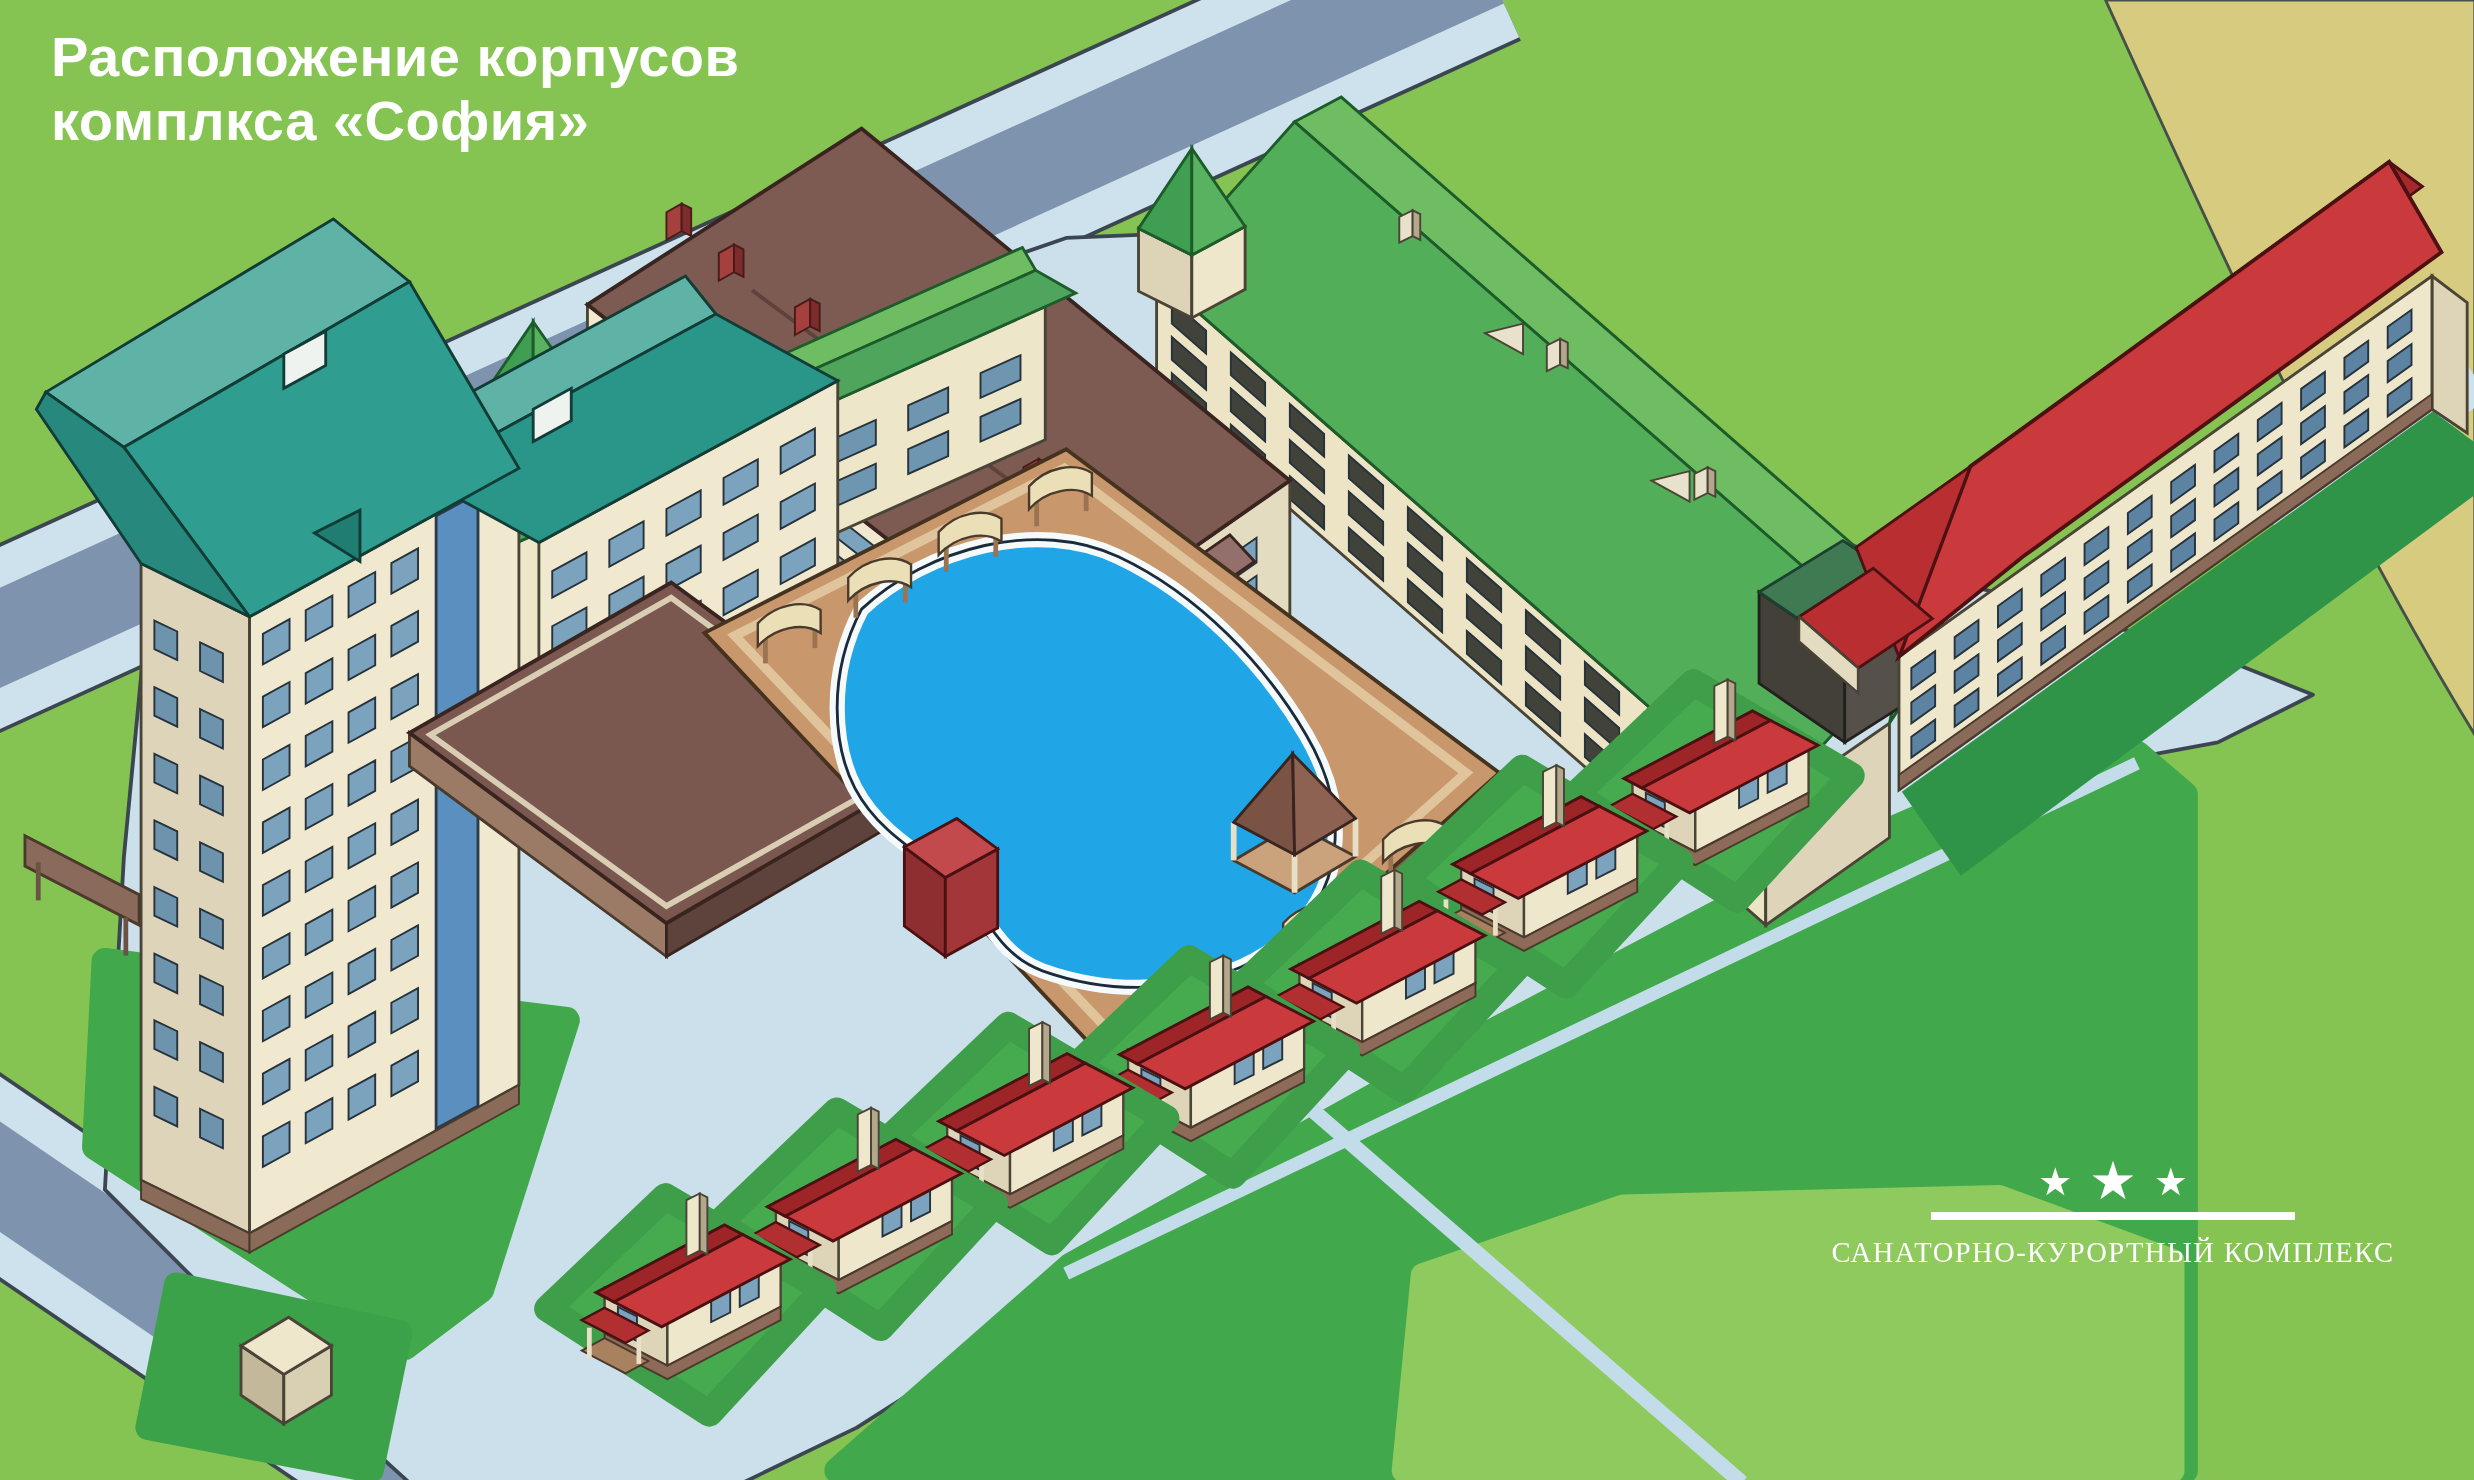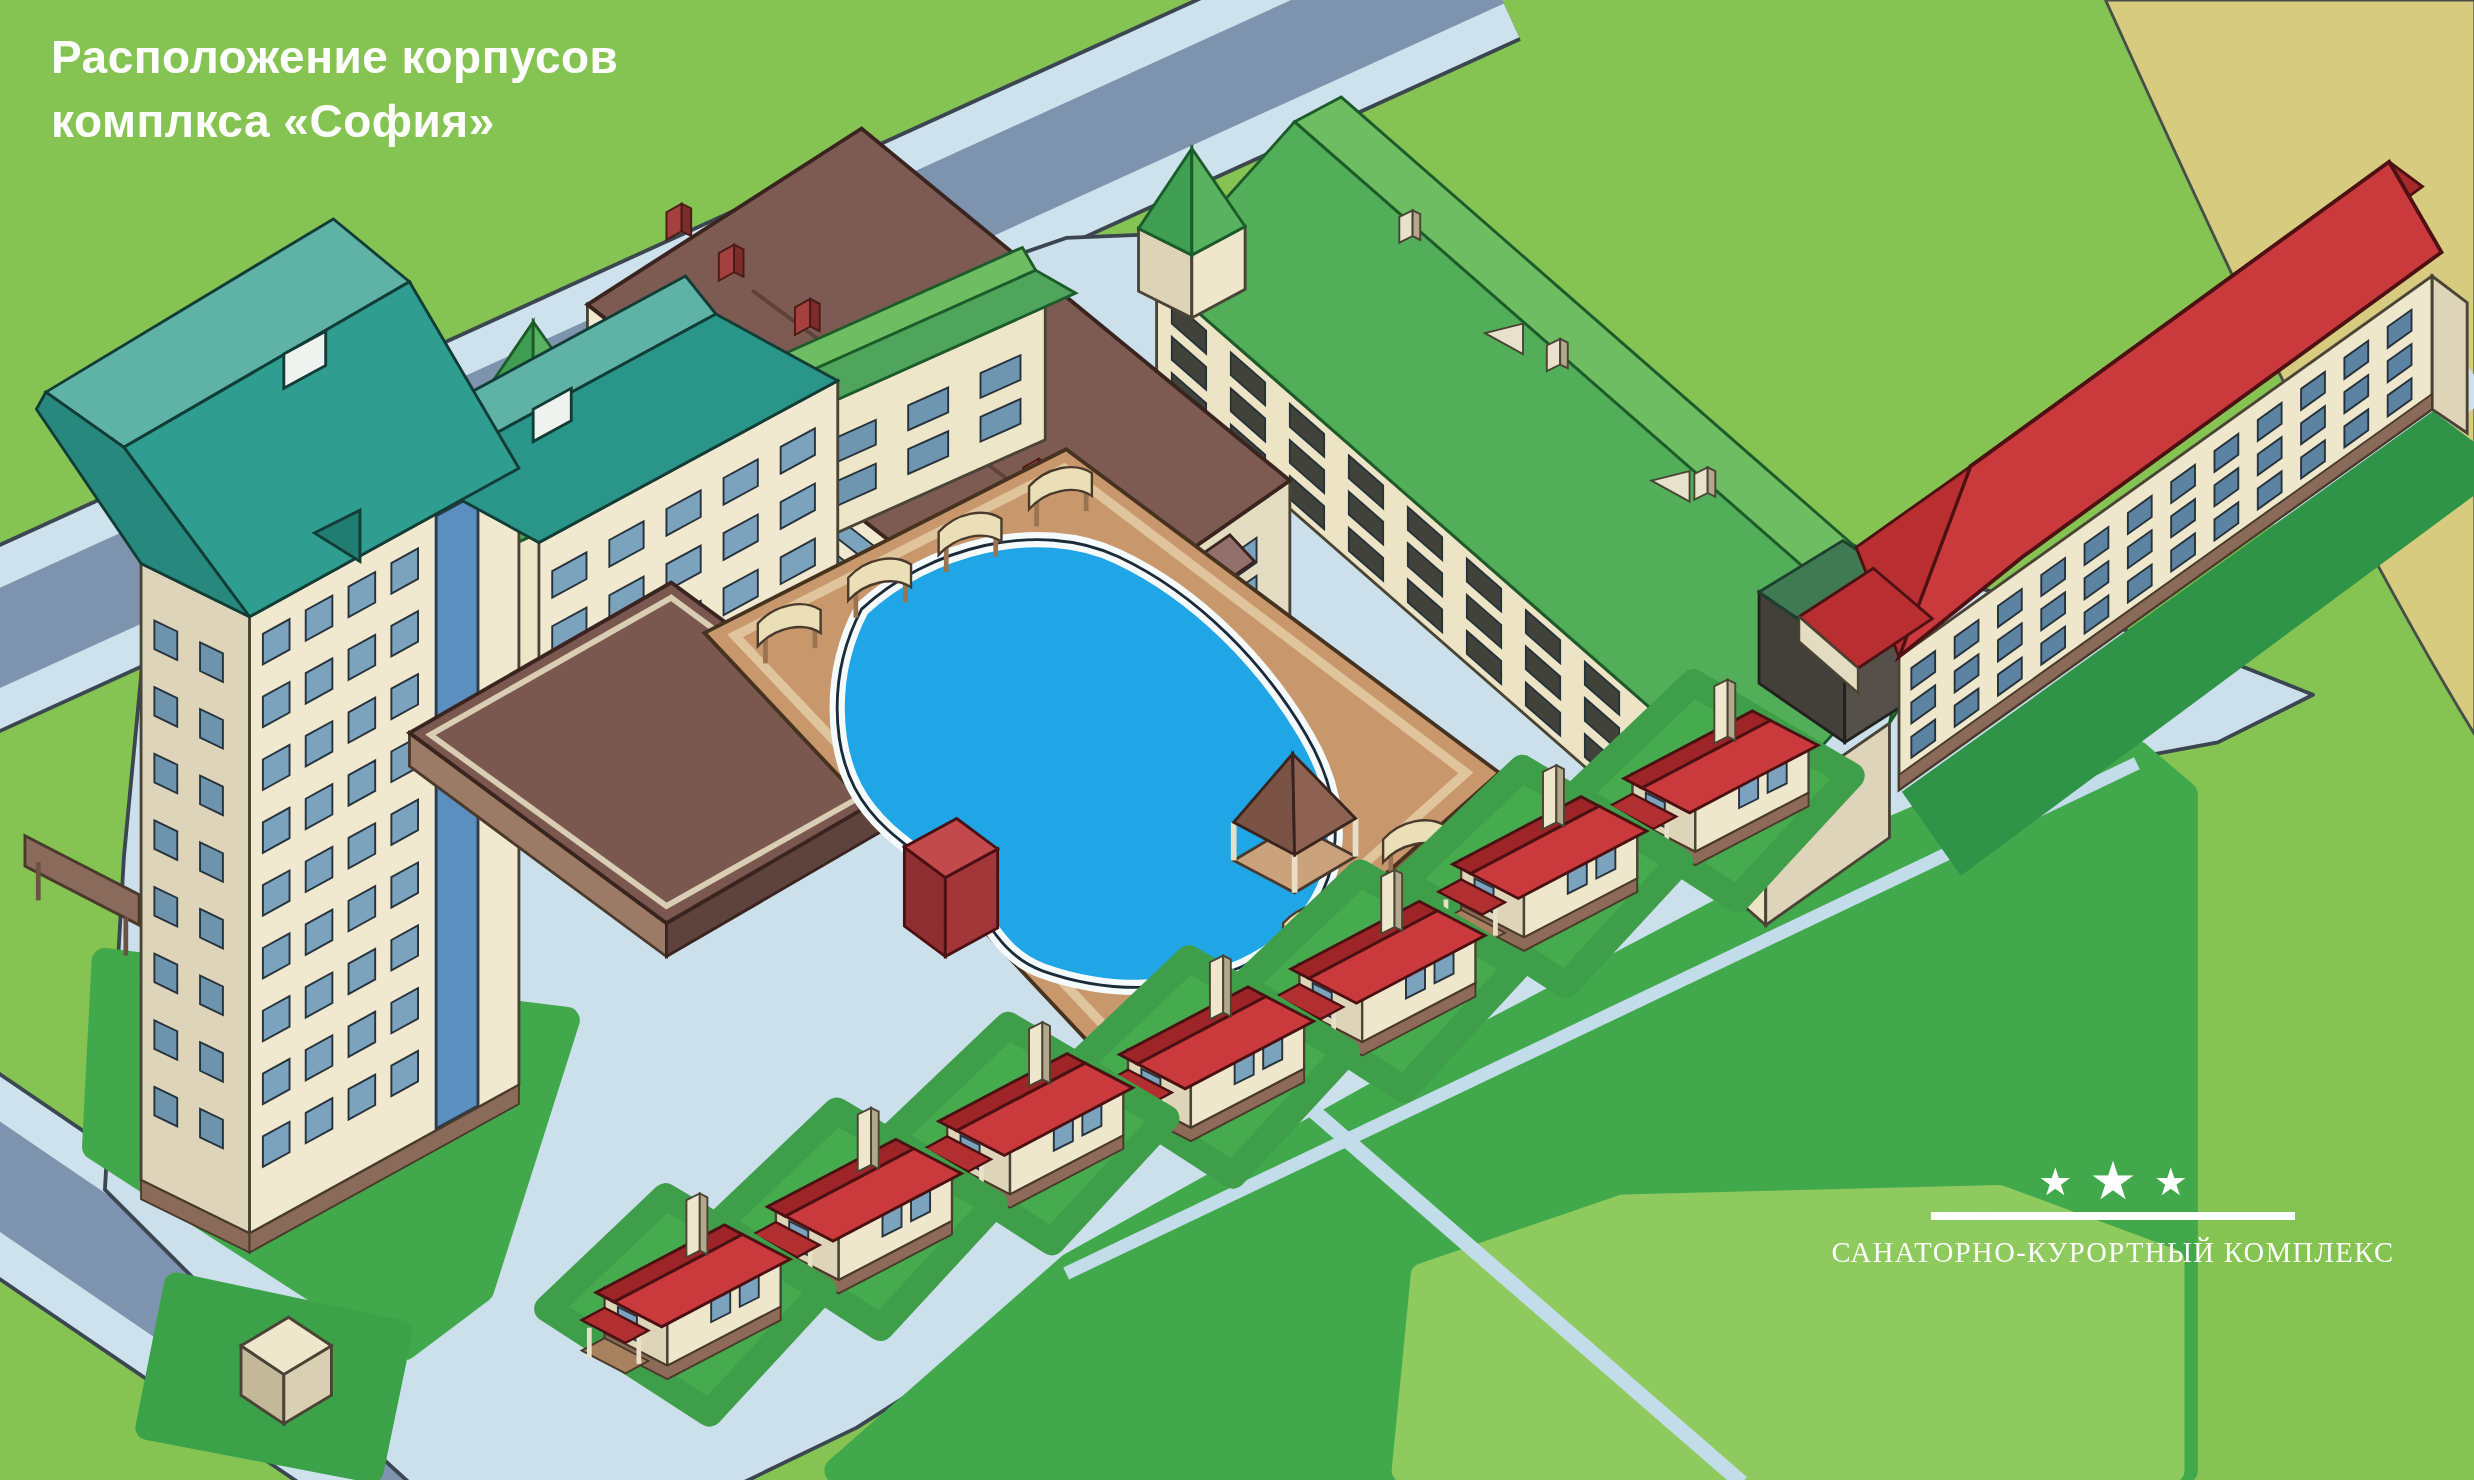--- a/index.html
+++ b/index.html
@@ -4,21 +4,21 @@
 <style>
   html,body{margin:0;padding:0;}
   body{
     width:2475px;height:1480px;overflow:hidden;position:relative;
     font-family:"Liberation Sans",sans-serif;background:#85c452;
   }
   #stage{position:absolute;inset:0;}
   svg{display:block;}
   .title{
     position:absolute;left:51px;top:25px;color:#ffffff;
-    font-size:46px;line-height:64px;font-weight:bold;letter-spacing:0.5px;
+    font-size:56px;line-height:64px;font-weight:bold;letter-spacing:0.5px;
     white-space:nowrap;
   }
   .logo{
     position:absolute;left:1780px;top:1140px;width:666px;text-align:center;color:#ffffff;
   }
   .logo .stars{display:flex;justify-content:center;align-items:flex-end;gap:17px;height:61px;
     font-family:"DejaVu Sans",sans-serif;}
   .logo .star{font-size:38px;line-height:1;}
   .logo .star.big{font-size:53px;transform:translateY(5.7px);}
   .logo .name{

